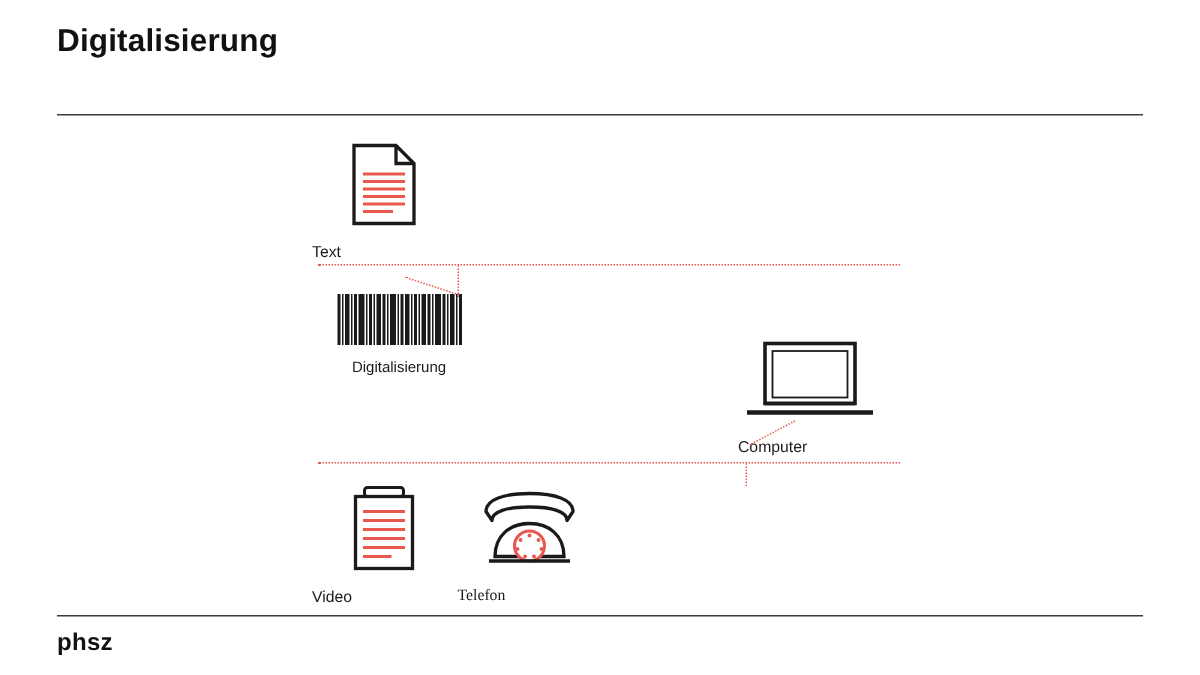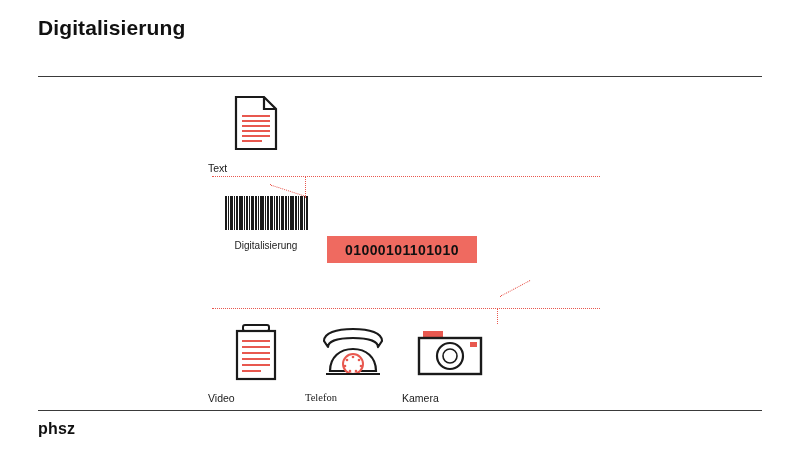--- a/index.html
+++ b/index.html
@@ -189,22 +189,32 @@
         <i style="width:4px"></i>
         <i style="width:2px"></i>
       <i style="width:1px"></i>
         <i style="width:3px"></i>
         <i style="width:1px"></i>
         <i style="width:2px"></i>
     </div>
     <div class="barcode-cap">Digitalisierung</div>
   </div>
 
-  <div class="binary-chip">01000101101010</div>
-
+
+  <div class="cell" style="left:492px; top:222px;">
+    <div class="art">
+      <svg width="92" height="56" viewBox="0 0 92 56">
+        <rect x="16" y="4" width="60" height="40" fill="#fff" stroke="#1a1a1a" stroke-width="2.4"></rect>
+        <rect x="21" y="9" width="50" height="31" fill="#fff" stroke="#1a1a1a" stroke-width="1.2"></rect>
+        <path d="M4 50 H88" stroke="#1a1a1a" stroke-width="3"></path>
+        <path d="M16 44 H76" stroke="#1a1a1a" stroke-width="2.4"></path>
+      </svg>
+    </div>
+    <div class="cap">Computer</div>
+  </div>
 
   <div class="dotted" style="left:212px; top:308px; width:388px;"></div>
   <div class="dotted-v" style="left:497px; top:308px; height:16px;"></div>
   <div class="dotted" style="left:500px; top:296px; width:34px; transform:rotate(-28deg); transform-origin:left center;"></div>
 
   <div class="cell row-bot" style="left:208px;">
     <div class="art">
       <svg width="50" height="60" viewBox="0 0 50 60">
         <rect x="12" y="2" width="26" height="6" rx="2" fill="#fff" stroke="#1a1a1a" stroke-width="2"></rect>
         <rect x="6" y="8" width="38" height="48" fill="#fff" stroke="#1a1a1a" stroke-width="2.2"></rect>
@@ -235,30 +245,18 @@
           <circle cx="34" cy="44" r="1.3"></circle>
             <circle cx="29" cy="39" r="1.3"></circle>
           <circle cx="31" cy="33" r="1.3"></circle>
         </g>
         <line x1="10" y1="47" x2="64" y2="47" stroke="#1a1a1a" stroke-width="2.2"></line>
       </svg>
     </div>
     <div class="cap">Telefon</div>
   </div>
 
-  <div class="cell row-bot" style="left:402px;">
-    <div class="art">
-      <svg width="70" height="52" viewBox="0 0 70 52">
-        <rect x="8" y="4" width="20" height="7" fill="#e8584f"></rect>
-        <rect x="4" y="11" width="62" height="36" fill="#fff" stroke="#1a1a1a" stroke-width="2.4"></rect>
-        <circle cx="35" cy="29" r="13" fill="#fff" stroke="#1a1a1a" stroke-width="2.2"></circle>
-        <circle cx="35" cy="29" r="7" fill="#fff" stroke="#1a1a1a" stroke-width="1.6"></circle>
-        <rect x="55" y="15" width="7" height="5" fill="#e8584f"></rect>
-      </svg>
-    </div>
-    <div class="cap">Kamera</div>
-  </div>
 
 
   <div class="rule rule-bottom"></div>
   <div class="footer-logo">phsz</div>
 
 </div>
 
 </body></html>

